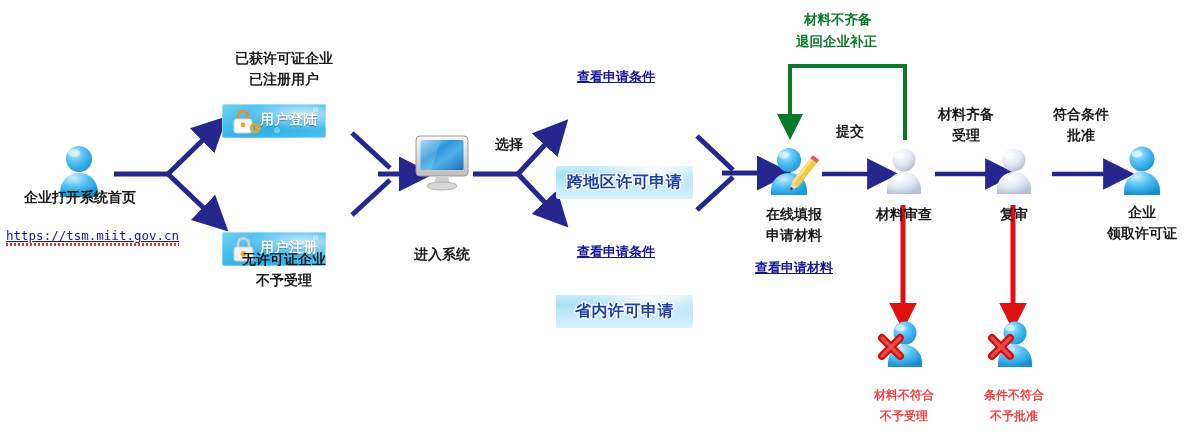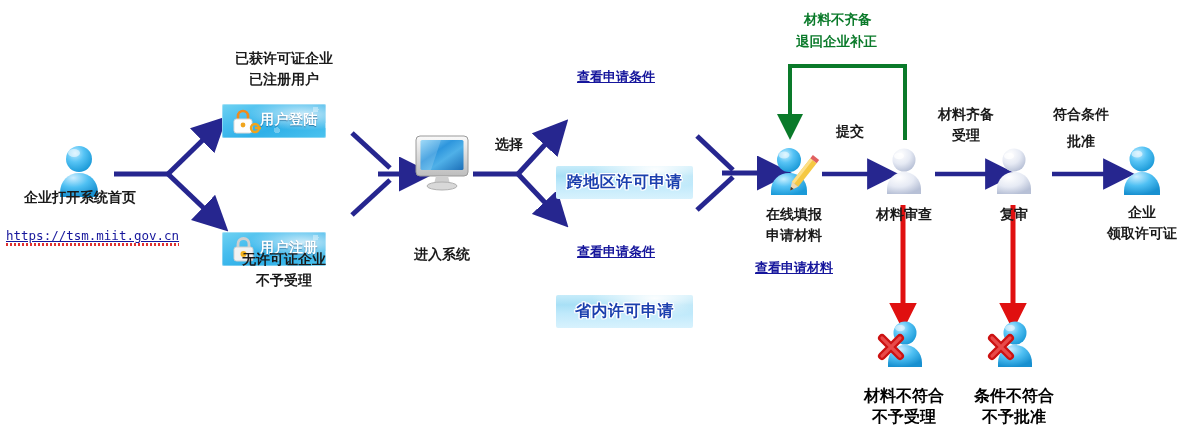--- a/index.html
+++ b/index.html
@@ -54,22 +54,22 @@
   }
   .green-txt{
     font-size:13.5px;
     color:#0a7a2a;
     font-weight:700;
     line-height:19px;
     white-space:nowrap;
     text-align:center;
   }
   .red-txt{
-    font-size:16px;
-    color:#000000;
+    font-size:12px;
+    color:#ef4444;
     font-weight:700;
     line-height:19px;
     white-space:nowrap;
     text-align:center;
   }
 
   
   .banner{
     width:104px;height:34px;
     border-radius:2px;
@@ -323,21 +323,21 @@
   <div class="abs" style="left:988px;top:146px;">
     <svg width="52" height="54" viewBox="0 0 52 54">
       <circle cx="26" cy="14" r="11.5" fill="url(#pg1)"></circle>
       <path d="M26,26 C35,26 43,33 43,43 L43,48 L9,48 L9,43 C9,33 17,26 26,26 Z" fill="url(#pg1)"></path>
       <ellipse cx="21" cy="10" rx="5" ry="3.2" fill="#ffffff" opacity=".75"></ellipse>
     </svg>
   </div>
   <div class="abs lbl" style="left:968px;top:205px;width:92px;">复审</div>
 
   <div class="abs lbl" style="left:1035px;top:105px;width:92px;">符合条件</div>
-  <div class="abs lbl" style="left:1035px;top:126px;width:92px;margin-top:6px;">批准</div>
+  <div class="abs lbl" style="left:1035px;top:126px;width:92px;">批准</div>
 
   <div class="abs" style="left:1113px;top:143px;">
     <svg width="58" height="58" viewBox="0 0 58 58">
       <circle cx="29" cy="16" r="12.5" fill="url(#pb1)"></circle>
       <path d="M29,29 C39,29 47,37 47,48 L47,52 L11,52 L11,48 C11,37 19,29 29,29 Z" fill="url(#pb2)"></path>
       <ellipse cx="24" cy="11" rx="5.5" ry="3.6" fill="#ffffff" opacity=".55"></ellipse>
     </svg>
   </div>
   <div class="abs lbl" style="left:1086px;top:203px;width:112px;">企业</div>
   <div class="abs lbl" style="left:1086px;top:224px;width:112px;">领取许可证</div>

